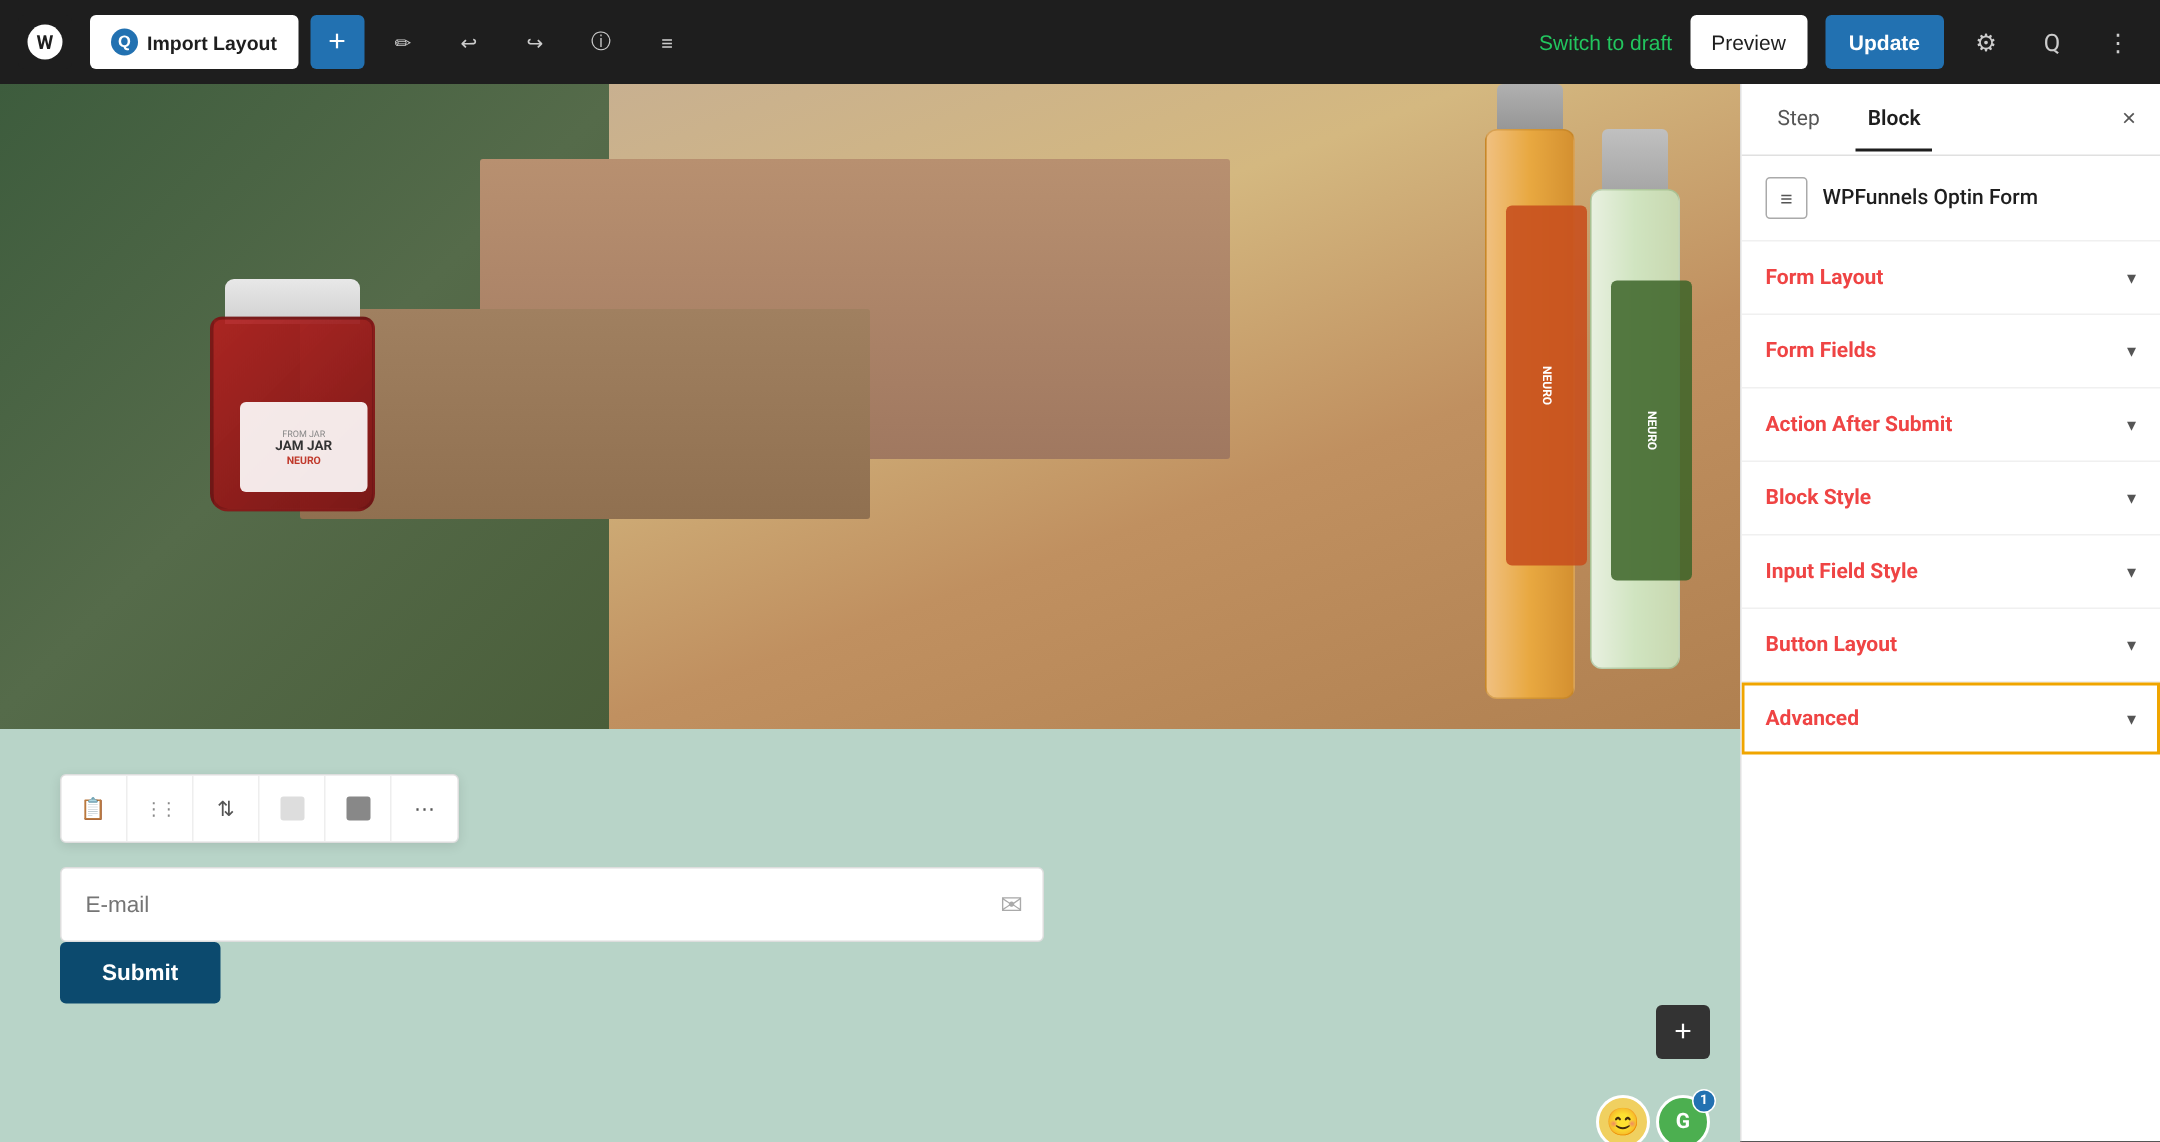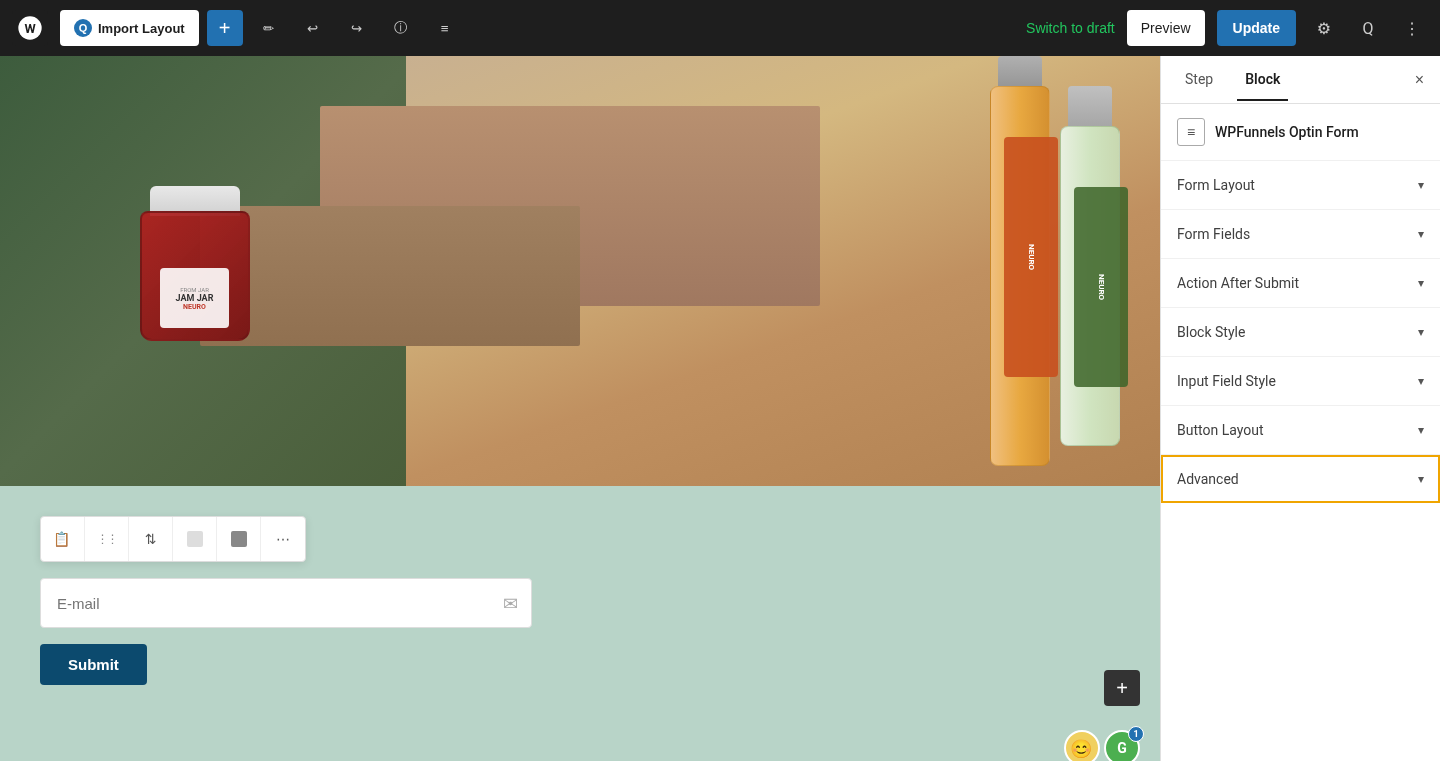--- a/index.html
+++ b/index.html
@@ -81,21 +81,21 @@
       box-shadow: 0 2px 8px rgba(0,0,0,0.1);
     }
     .form-toolbar-btn {
       width: 44px; height: 44px; display: flex; align-items: center;
       justify-content: center; cursor: pointer; border: none; background: transparent;
       border-right: 1px solid #eee; color: #555; font-size: 14px;
     }
     .form-toolbar-btn:last-child { border-right: none; }
 
     .email-input-wrapper {
-      position: relative; width: 492px; margin-bottom: 16px;
+      position: relative; width: 656px; 
     }
     .email-input {
       width: 100%; height: 50px; border: 1px solid #ddd; border-radius: 4px;
       padding: 0 16px; font-size: 15px; color: #999; background: white;
       outline: none;
     }
     .email-icon {
       position: absolute; right: 14px; top: 50%; transform: translateY(-50%);
       color: #aaa; font-size: 18px;
     }
@@ -170,21 +170,21 @@
 
     
     .accordion-item {
       border-bottom: 1px solid #f0f0f0;
     }
     .accordion-header {
       display: flex; align-items: center; justify-content: space-between;
       padding: 16px; cursor: pointer; user-select: none;
     }
     .accordion-title {
-      font-size: 14px; color: #404040; font-weight: 400;
+      font-size: 14px; color: #ef4444; font-weight: 700;
     }
     .accordion-chevron {
       color: #555; font-size: 12px; transition: transform 0.2s;
     }
 
     
     .accordion-item.highlighted {
       border: 2px solid #f0a500; border-radius: 0;
     }
     .accordion-item.highlighted .accordion-header {
@@ -229,21 +229,21 @@
     .jar-body {
       width: 110px; height: 130px; background: linear-gradient(135deg, rgba(180,30,30,0.9), rgba(120,20,20,0.95));
       border-radius: 8px 8px 12px 12px; position: absolute; left: 10px; top: 35px;
       border: 2px solid rgba(100,20,20,0.5);
     }
     .jar-lid {
       width: 90px; height: 30px; background: linear-gradient(to bottom, #e8e8e8, #d0d0d0);
       border-radius: 6px 6px 0 0; position: absolute; left: 20px; top: 10px;
     }
     .jar-label {
-      position: absolute; left: 18px; top: 55px; width: 69px; height: 60px;
+      position: absolute; left: 18px; top: 55px; width: 85px; height: 60px;
       background: rgba(255,255,255,0.9); border-radius: 4px;
       display: flex; flex-direction: column; align-items: center; justify-content: center;
       font-size: 7px; font-weight: bold; color: #2a2a2a;
     }
 
     .neuro-bottle {
       position: absolute; right: 30px; top: 30px; width: 80px; height: 380px;
     }
     .bottle-body {
       width: 60px; height: 320px; background: linear-gradient(to right, #e8f0e0, #d0e4c0, #c8d8b0);

